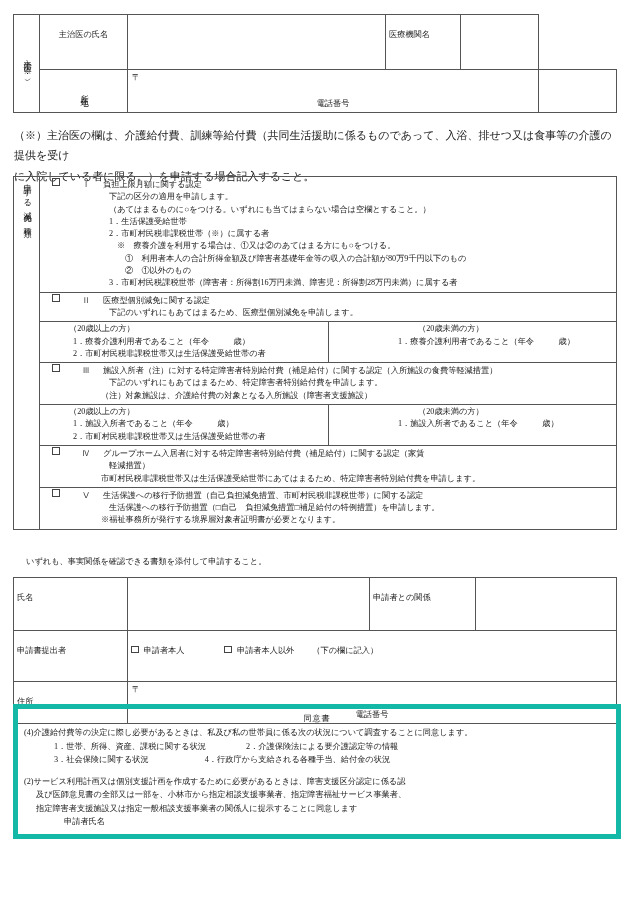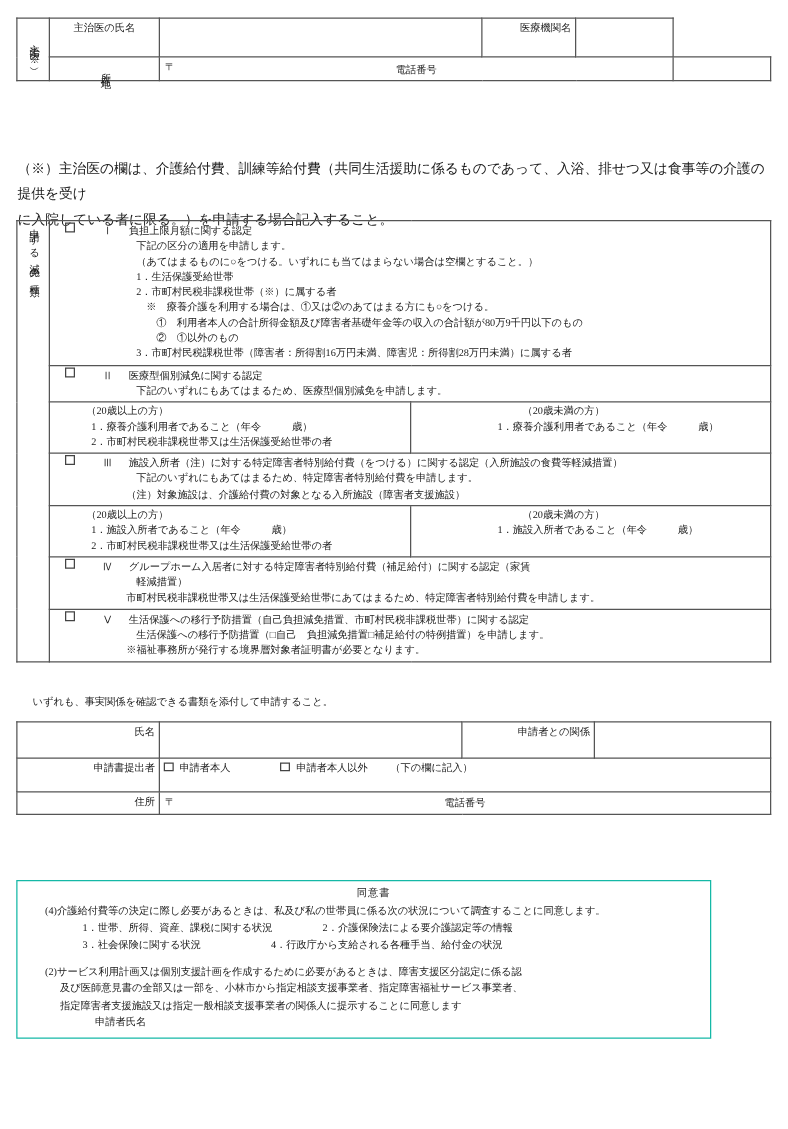--- a/index.html
+++ b/index.html
@@ -26,26 +26,26 @@
   }
 
   
   table.frm {
     border-collapse: collapse;
     table-layout: fixed;
     width: 100%;
   }
   table.frm td {
     border: 1px solid #555;
-    padding: 2px 3px;
+    padding: 14px 3px;
     vertical-align: top;
     font-size: 8.2px;
     line-height: 1.5;
   }
-  .ctr { text-align: right; }
+  .ctr { text-align: left; }
   .mid { vertical-align: middle; }
 
   
   .vert {
     writing-mode: vertical-rl;
     text-orientation: upright;
     letter-spacing: 0.28em;
     margin: 0 auto;
     white-space: nowrap;
     font-size: 8.2px;
@@ -154,24 +154,24 @@
     bottom: 2px;
     text-align: center;
   }
   .chk-opt { margin-right: 4px; }
 
   
   #consent-block {
     position: absolute;
     left: 13px;
     top: 704px;
-    width: 556px;
-    border: 1px solid #14b8a6;
+    width: 608px;
+    border: 5px solid #14b8a6;
     box-sizing: border-box;
-    padding: 3px 6px 6px 22px;
+    padding: 3px 6px 6px 6px;
     min-height: 110px;
   }
   #consent-block .c-title {
     text-align: center;
     margin: 0 0 1px 0;
     letter-spacing: 0.1em;
   }
   #consent-block p { margin: 0; line-height: 1.62; }
   .c-indent1 { padding-left: 30px; }
   .c-indent2 { padding-left: 12px; }
@@ -277,21 +277,21 @@
           <td class="sec-row">
             <div class="sub-head" style="padding-left:86px">（20歳未満の方）</div>
             <div class="sub-item" style="padding-left:66px">1．療養介護利用者であること（年令　　　歳）</div>
             <div style="height:12px">&nbsp;</div>
           </td>
         </tr>
 
         <tr>
           <td colspan="2" class="sec-row">
             <div>
-              <span class="cbx-col"><span class="chk"></span></span><span class="rn">Ⅲ</span><span>施設入所者（注）に対する特定障害者特別給付費（をつける）に関する認定（入所施設の食費等軽減措置）</span>
+              <span class="cbx-col"><span class="chk"></span></span><span class="rn">Ⅲ</span><span>施設入所者（注）に対する特定障害者特別給付費（補足給付）に関する認定（入所施設の食費等軽減措置）</span>
             </div>
             <div class="ind1">下記のいずれにもあてはまるため、特定障害者特別給付費を申請します。</div>
             <div class="ind-v">（注）対象施設は、介護給付費の対象となる入所施設（障害者支援施設）</div>
           </td>
         </tr>
 
         <tr>
           <td class="sec-row">
             <div class="sub-head">（20歳以上の方）</div>
             <div class="sub-item">1．施設入所者であること（年令　　　歳）</div>

